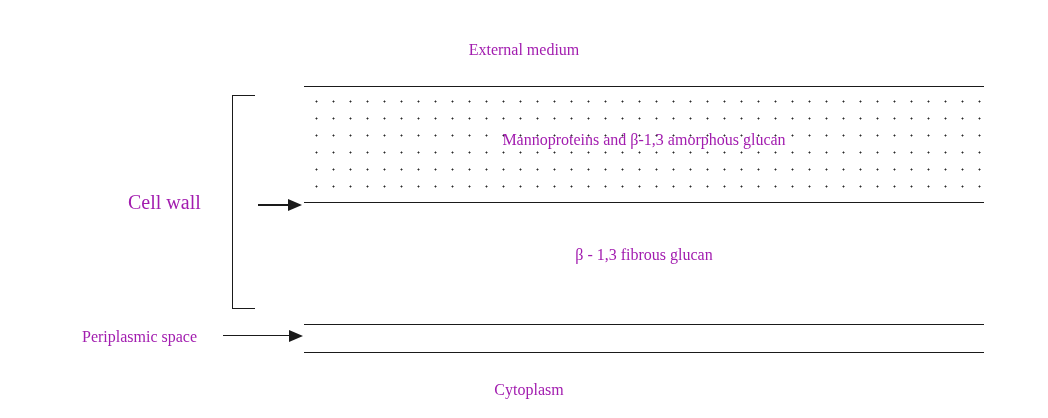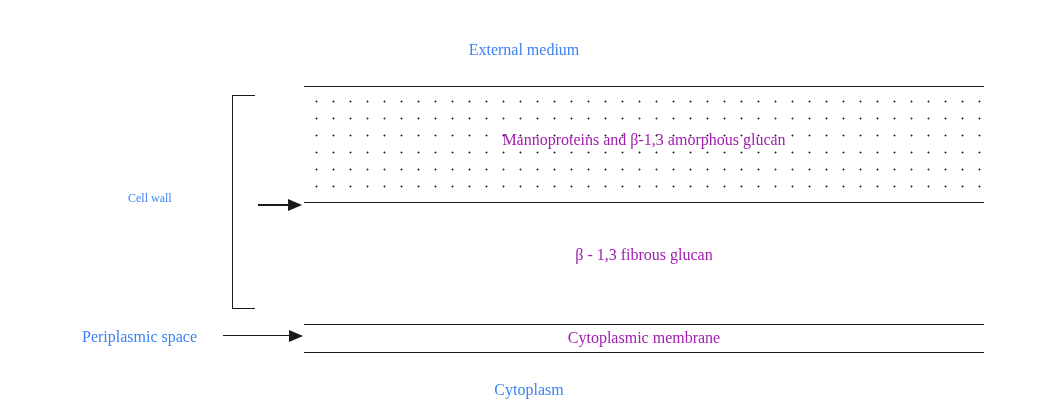--- a/index.html
+++ b/index.html
@@ -15,21 +15,21 @@
     position: relative;
     width: 1048px;
     height: 418px;
     overflow: hidden;
     background: #ffffff;
   }
 
   .lbl {
     position: absolute;
     font-family: "Liberation Serif", serif;
-    color: #3b82f6;
+    color: #a21caf;
     white-space: nowrap;
   }
 
   
   #external-medium-label {
     left: 0;
     top: 41px;
     width: 1048px;
     text-align: center;
     font-size: 16px;
@@ -111,21 +111,21 @@
     width: 22px;
     height: 212px;
     border-top: 1px solid #1a1a1a;
     border-bottom: 1px solid #1a1a1a;
     border-left: 1px solid #1a1a1a;
   }
 
   #cellwall-label {
     left: 128px;
     top: 191px;
-    font-size: 12px;
+    font-size: 20px;
   }
 
   
   #cellwall-arrow {
     position: absolute;
     left: 258px;
     top: 199px;
     width: 46px;
     height: 12px;
   }
@@ -197,21 +197,20 @@
     <div class="band-text" id="mannoprotein-text">Mannoproteins and β-1,3 amorphous glucan</div>
 
     <div class="hrule" id="rule-mid"></div>
 
     <div id="band-fibrous"></div>
 
     <div class="band-text" id="fibrous-text">β - 1,3 fibrous glucan</div>
 
     <div class="hrule" id="rule-membrane-top"></div>
 
-    <div class="band-text" id="membrane-text">Cytoplasmic membrane</div>
 
     <div class="hrule" id="rule-membrane-bottom"></div>
 
   </div>
 
   <div id="cellwall-bracket"></div>
 
   <div class="lbl" id="cellwall-label">Cell wall</div>
 
   <div id="cellwall-arrow">

